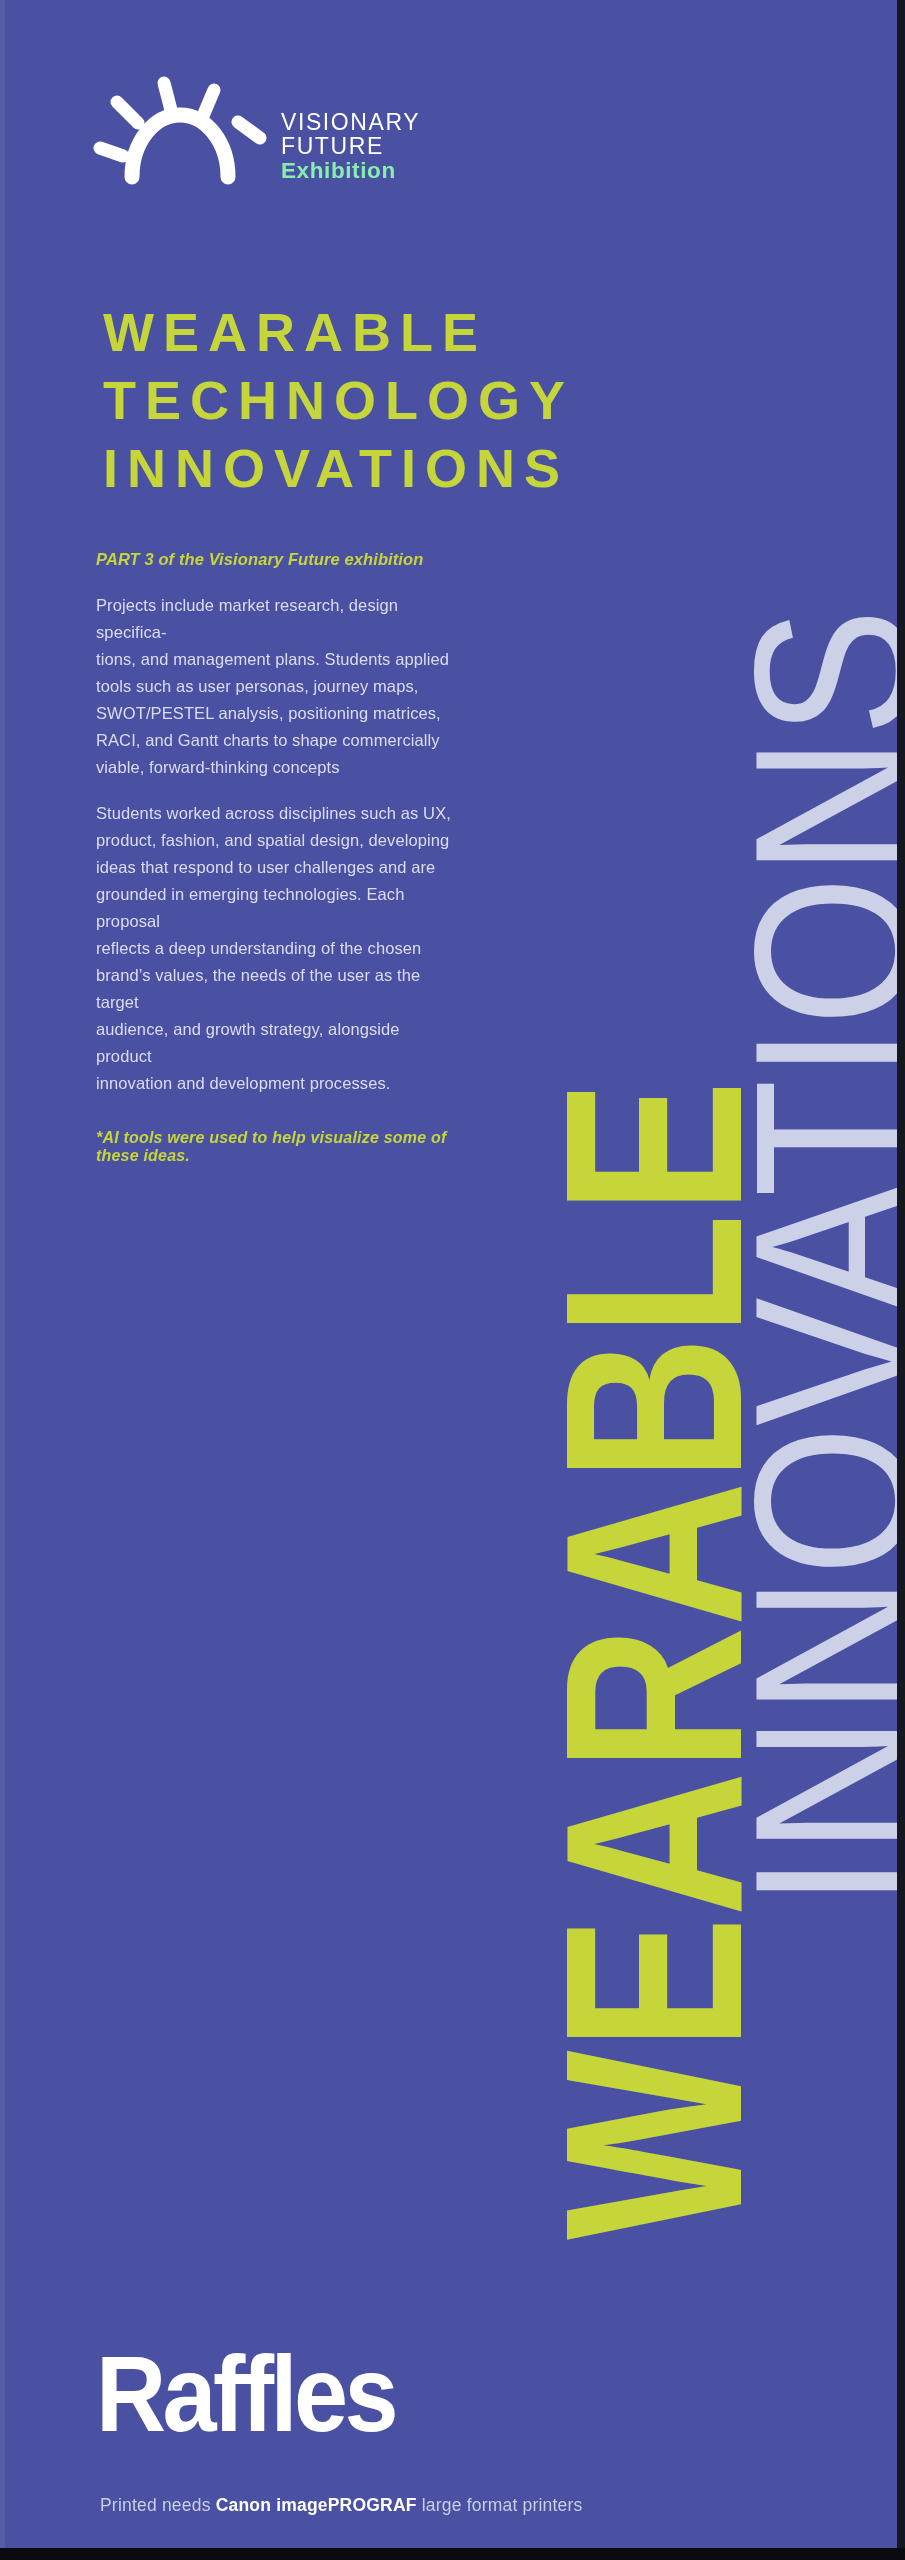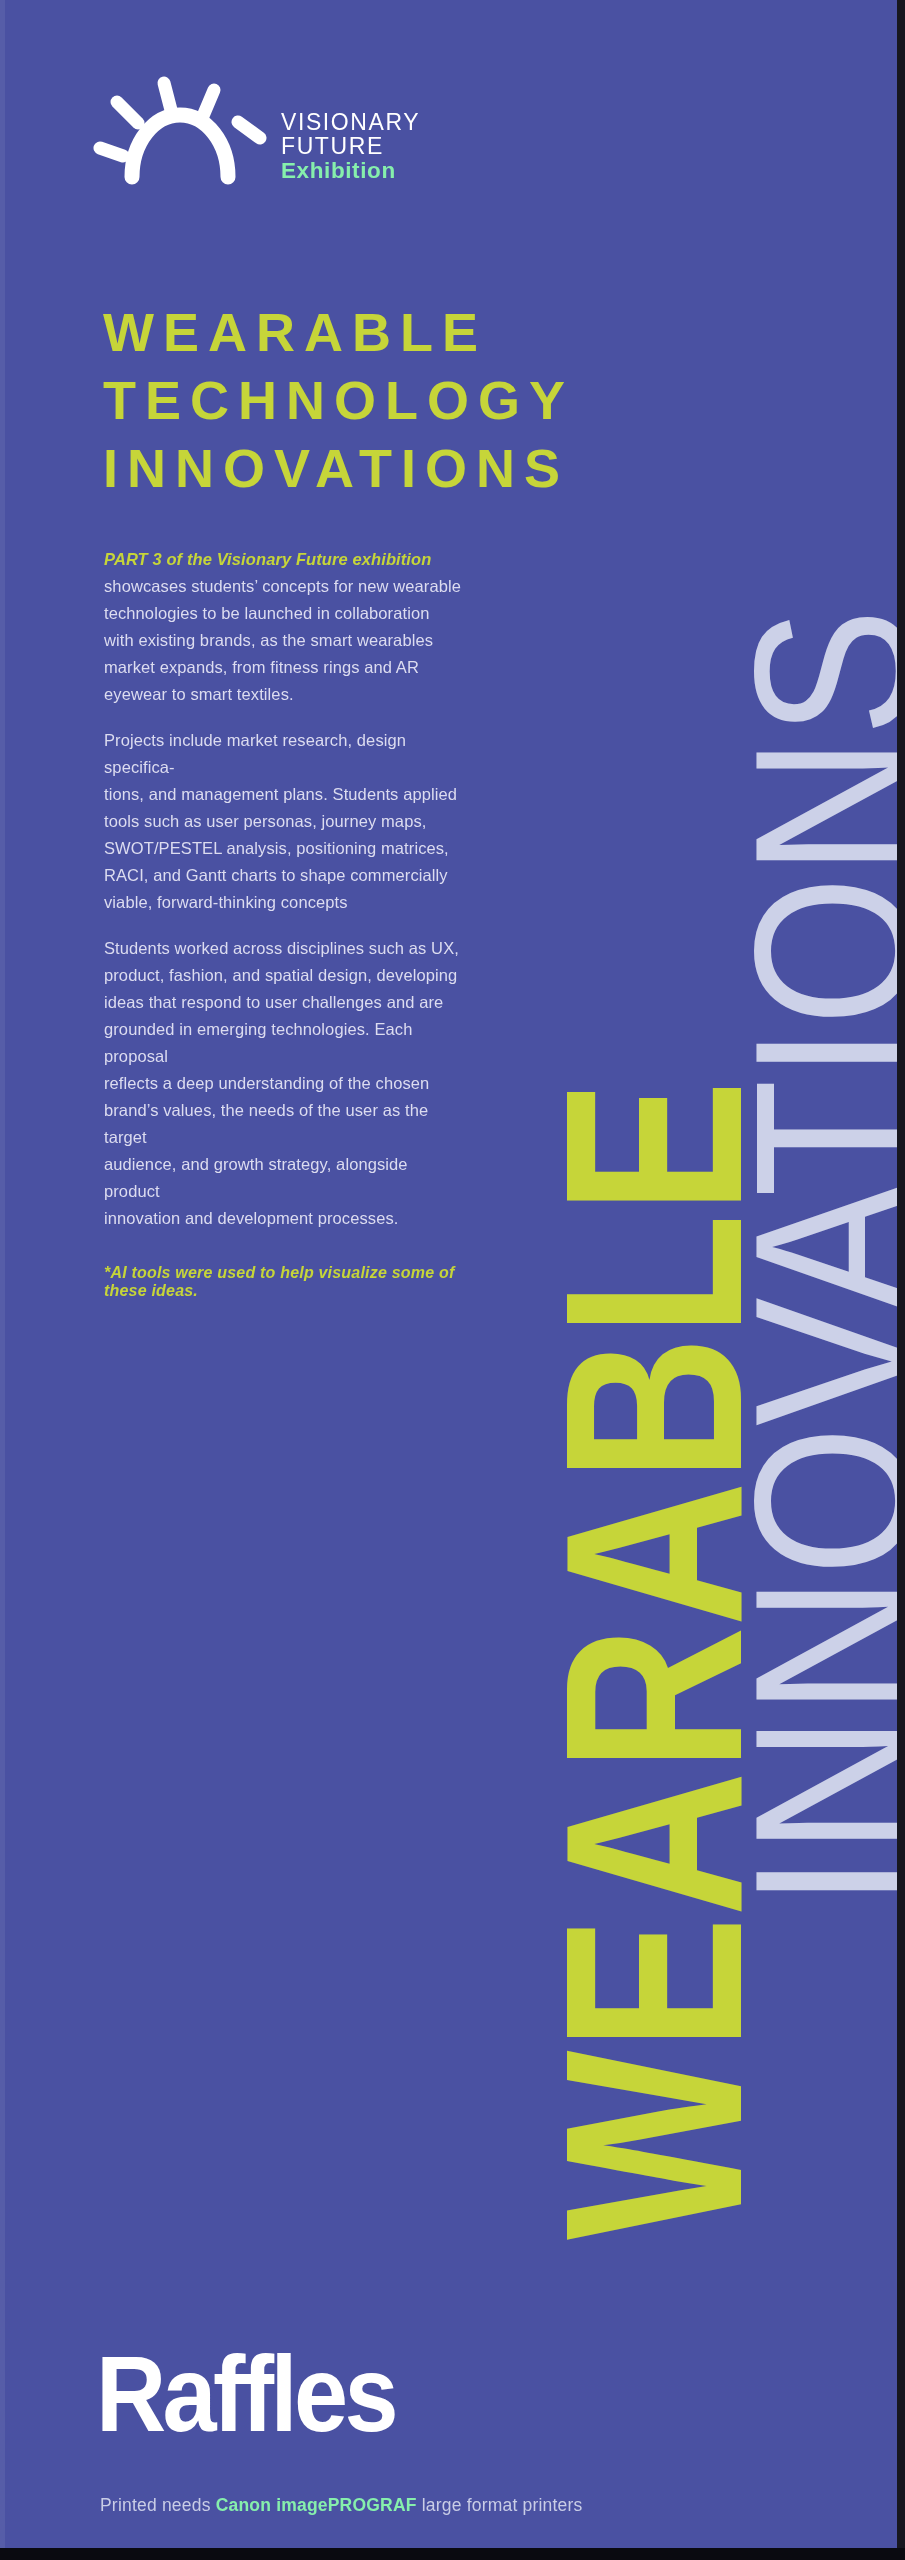--- a/index.html
+++ b/index.html
@@ -25,21 +25,21 @@
   }
 
   
   #poster-title {
     left: 103px; top: 298px;
     color: #c6d539; font-weight: 700; font-size: 54px; line-height: 68px;
     letter-spacing: 9px; white-space: pre-line; margin: 0;
   }
 
   
-  #intro { left: 104px; top: 546px; width: 362px; }
+  #intro { left: 96px; top: 546px; width: 362px; }
   #intro p {
     margin: 0 0 19px 0;
     color: #dcdcf0; font-size: 16.5px; line-height: 27px; font-weight: 400;
     white-space: pre-line; letter-spacing: 0.1px;
   }
   .lead {
     display: block;
     color: #c6d539; font-weight: 700; font-style: italic;
   }
   #footnote {
@@ -56,21 +56,21 @@
   #raffles {
     left: 96px; top: 2340px;
     color: #ffffff; font-weight: 700; font-size: 108px; line-height: 1;
     letter-spacing: -4px;
     transform: scaleX(0.9); transform-origin: 0 0;
   }
   #footer-credit {
     left: 100px; top: 2492px;
     color: #c9cde6; font-size: 17.5px; line-height: 26px; letter-spacing: 0.2px;
   }
-  #footer-credit .credit-bold { color: #86efac; font-weight: 700; }
+  #footer-credit .credit-bold { color: #ffffff; font-weight: 700; }
 
   
   #edge-right  { left: 897px; top: 0; width: 8px;  height: 2560px; background: #17171f; z-index: 50; }
   #edge-bottom { left: 0; top: 2548px; width: 905px; height: 12px; background: #0a0a10; z-index: 50; }
   #edge-left   { left: 0; top: 0; width: 5px; height: 2548px; background: rgba(255,255,255,0.07); z-index: 50; }
 </style>
 </head>
 <body>
 
 <div class="abs" id="logo-sun">
@@ -87,25 +87,21 @@
   <div class="logo-name">VISIONARY
 FUTURE</div>
   <div class="logo-sub">Exhibition</div>
 </div>
 
 <h1 class="abs" id="poster-title">WEARABLE
 TECHNOLOGY
 INNOVATIONS</h1>
 
 <div class="abs" id="intro">
-  <p><span class="lead">PART 3 of the Visionary Future exhibition</span><span>showcases students’ concepts for new wearable
-technologies to be launched in collaboration
-with existing brands, as the smart wearables
-market expands, from fitness rings and AR
-eyewear to smart textiles.</span></p>
+  <p><span class="lead">PART 3 of the Visionary Future exhibition</span></p>
   <p>Projects include market research, design specifica-
 tions, and management plans. Students applied
 tools such as user personas, journey maps,
 SWOT/PESTEL analysis, positioning matrices,
 RACI, and Gantt charts to shape commercially
 viable, forward-thinking concepts</p>
   <p>Students worked across disciplines such as UX,
 product, fashion, and spatial design, developing
 ideas that respond to user challenges and are
 grounded in emerging technologies. Each proposal

